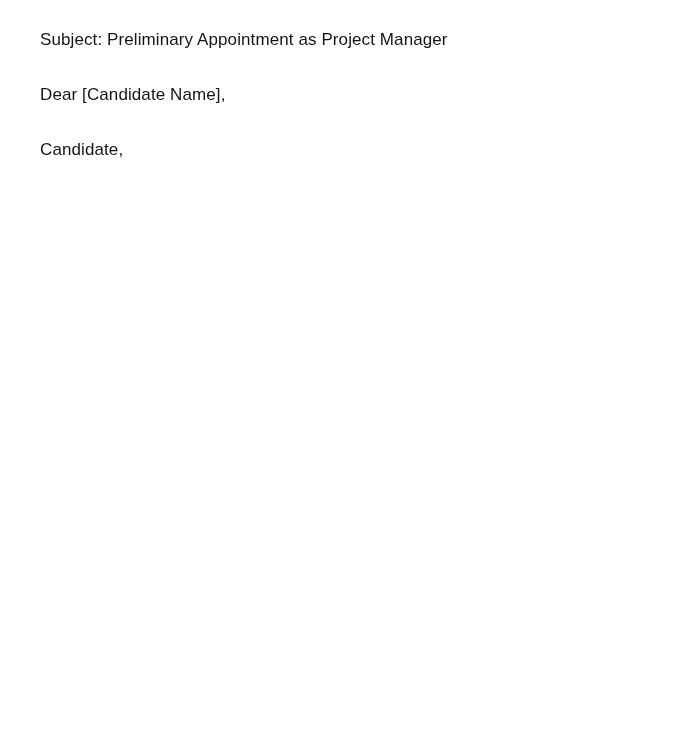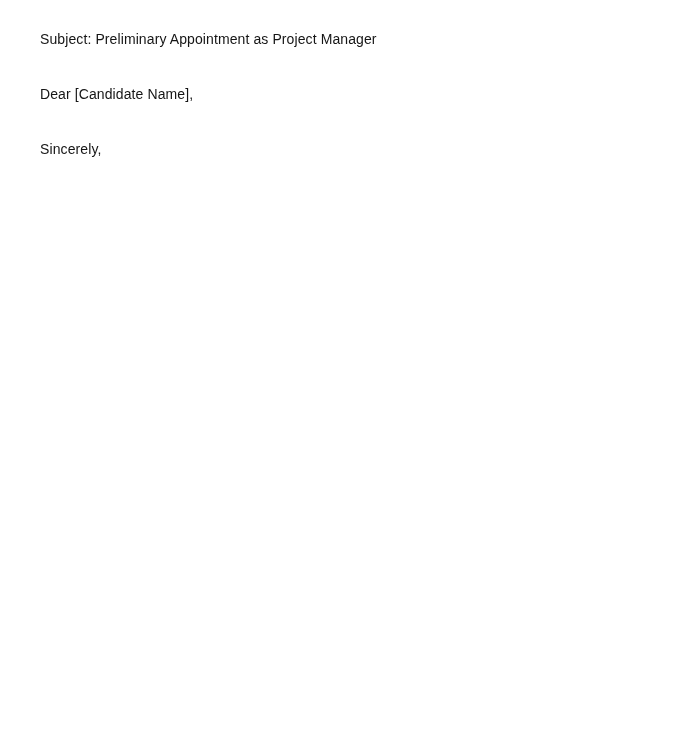--- a/index.html
+++ b/index.html
@@ -21,30 +21,30 @@
     }
     .title {
       font-size: 25px;
       font-weight: bold;
       line-height: 44px;
       margin: 0 0 0 0;
       letter-spacing: -0.4px;
       color: #000000;
     }
     .para {
-      font-size: 14px;
+      font-size: 17px;
       line-height: 35px;
       margin: 0 0 20px 0;
       letter-spacing: 0.1px;
       color: #151515;
     }
     .para.subject {
       margin-top: 0px;
     }
   </style>
 </head>
 <body>
 
 <div class="doc">
   <p class="para subject">Subject: Preliminary Appointment as Project Manager</p>
   <p class="para">Dear [Candidate Name],</p>
-  <p class="para">Sincerely,</p>
+  <p class="para">Candidate,</p>
 </div>
 
 </body></html>

